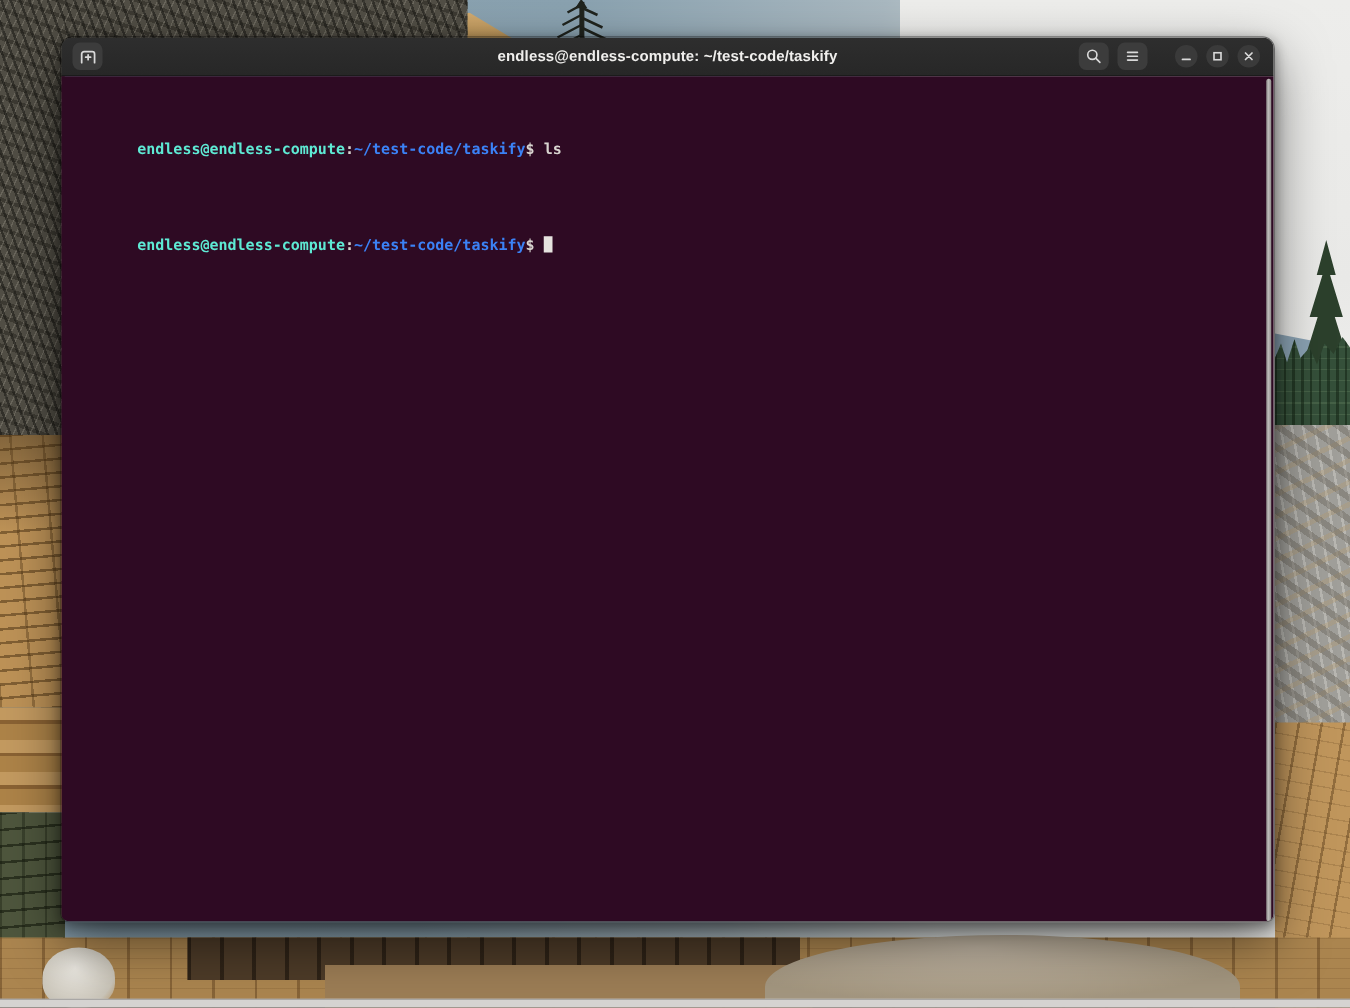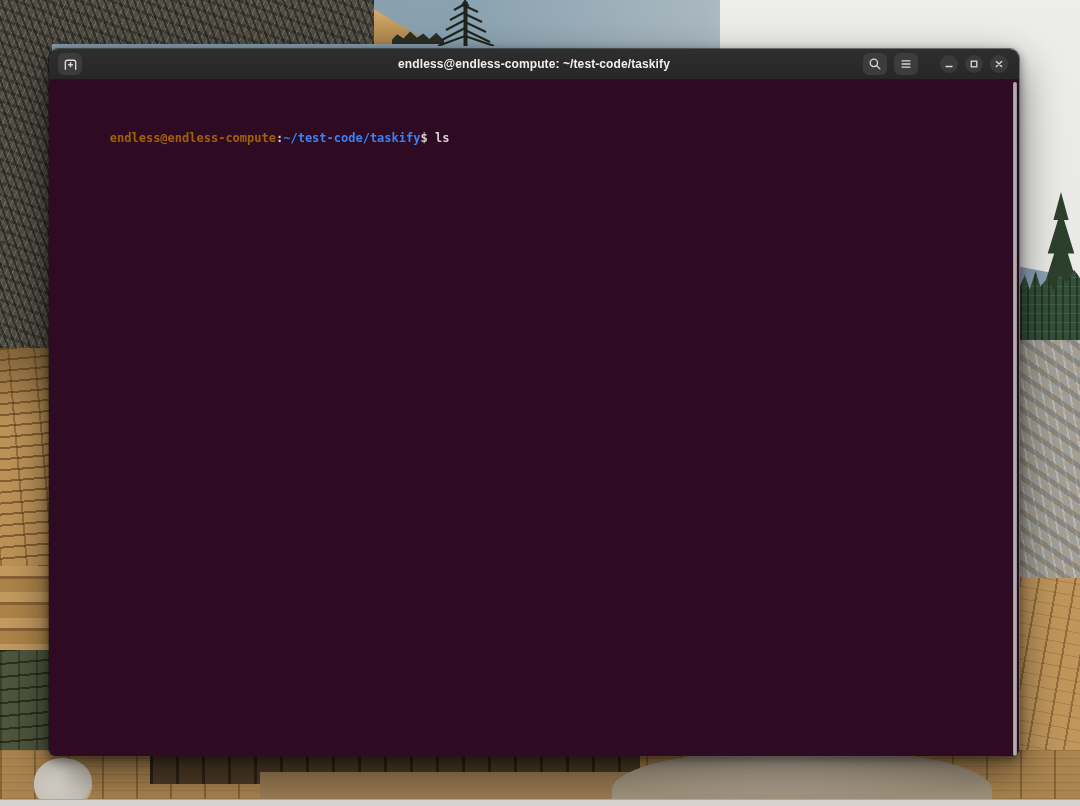--- a/index.html
+++ b/index.html
@@ -60,39 +60,39 @@
     repeating-linear-gradient(90deg,rgba(15,10,5,.5) 0 3px,transparent 3px 26px);}
   .bg-dirt-bottom{position:absolute;left:260px;top:772px;width:390px;height:34px;background:#9c7d55;}
   .bg-rock-big{position:absolute;left:612px;top:748px;width:380px;height:52px;border-radius:50% 50% 0 0/80% 80% 0 0;
     background:radial-gradient(ellipse at 45% 20%,#c4b8a6,#a3967f 75%);}
   .bg-white-object{position:absolute;left:34px;top:758px;width:58px;height:48px;
     background:radial-gradient(ellipse at 45% 35%,#ece9e2,#c9c4b8 70%,rgba(200,195,185,0) 100%);
     border-radius:50% 50% 40% 40%;}
   .bottom-bar{position:absolute;left:0;top:799px;width:1080px;height:7px;background:#d5d3d1;border-top:1px solid #a9a7a5;}
 
   
-  .window{position:absolute;left:48px;top:48px;width:972px;height:709px;
+  .window{position:absolute;left:48px;top:29px;width:972px;height:709px;
     border-radius:10px 10px 7px 7px;overflow:hidden;
     box-shadow:0 16px 42px rgba(0,0,0,.5),0 3px 10px rgba(0,0,0,.4);
     border:1px solid rgba(0,0,0,.55);box-sizing:border-box;}
   .titlebar{position:relative;height:31px;background:linear-gradient(180deg,#2e2e2e,#272727);
     display:flex;align-items:center;border-bottom:1px solid #1b1b1b;box-sizing:border-box;}
   .title{position:absolute;left:0;right:0;text-align:center;color:#f0efed;font-size:12px;font-weight:700;
     pointer-events:none;letter-spacing:.1px;}
   .tb-btn{display:flex;align-items:center;justify-content:center;border:none;padding:0;cursor:pointer;}
   .tb-square{width:24px;height:22px;border-radius:6px;background:#3c3c3c;}
   .tb-circle{width:18px;height:18px;border-radius:50%;background:#3a3a3a;}
   .tb-left{margin-left:9px;display:flex;z-index:2;}
   .tb-right{margin-left:auto;margin-right:11px;display:flex;align-items:center;gap:7px;z-index:2;}
   .tb-gap{width:8px;}
   .term{position:relative;height:678px;background:#2e0a23;
     font-family:"DejaVu Sans Mono","Liberation Mono",monospace;font-size:12px;font-weight:700;
     line-height:15.5px;white-space:pre;padding:4px 10px 0 3px;box-sizing:border-box;}
   .fg{color:#d8d4cf;}
-  .green{color:#a16207;}
+  .green{color:#5eead4;}
   .blue{color:#3b82f6;}
   .cursor{display:inline-block;width:7px;height:13px;background:#e6e3df;vertical-align:-2px;}
   .scrollbar{position:absolute;right:2px;top:2px;bottom:2px;width:4px;border-radius:2px;
     background:linear-gradient(90deg,#8f8d8b,#bbb9b7 45%,#8f8d8b);}
 </style>
 </head>
 <body>
 
 <div class="desktop">
 
@@ -164,18 +164,21 @@
             <path d="M3.4 3.4 L8.6 8.6 M8.6 3.4 L3.4 8.6" stroke="#d9d9d9" stroke-width="1.4" stroke-linecap="round"></path>
           </svg>
         </button>
       </div>
     </div>
 
     <div class="term">
       <div class="line">
         <span class="green">endless@endless-compute</span><span class="fg">:</span><span class="blue">~/test-code/taskify</span><span class="fg">$ </span><span class="fg">ls</span>
       </div>
+      <div class="line">
+        <span class="green">endless@endless-compute</span><span class="fg">:</span><span class="blue">~/test-code/taskify</span><span class="fg">$ </span><span class="cursor"></span>
+      </div>
       <div class="scrollbar"></div>
     </div>
   </div>
 
   <div class="bottom-bar"></div>
 </div>
 
 </body></html>

